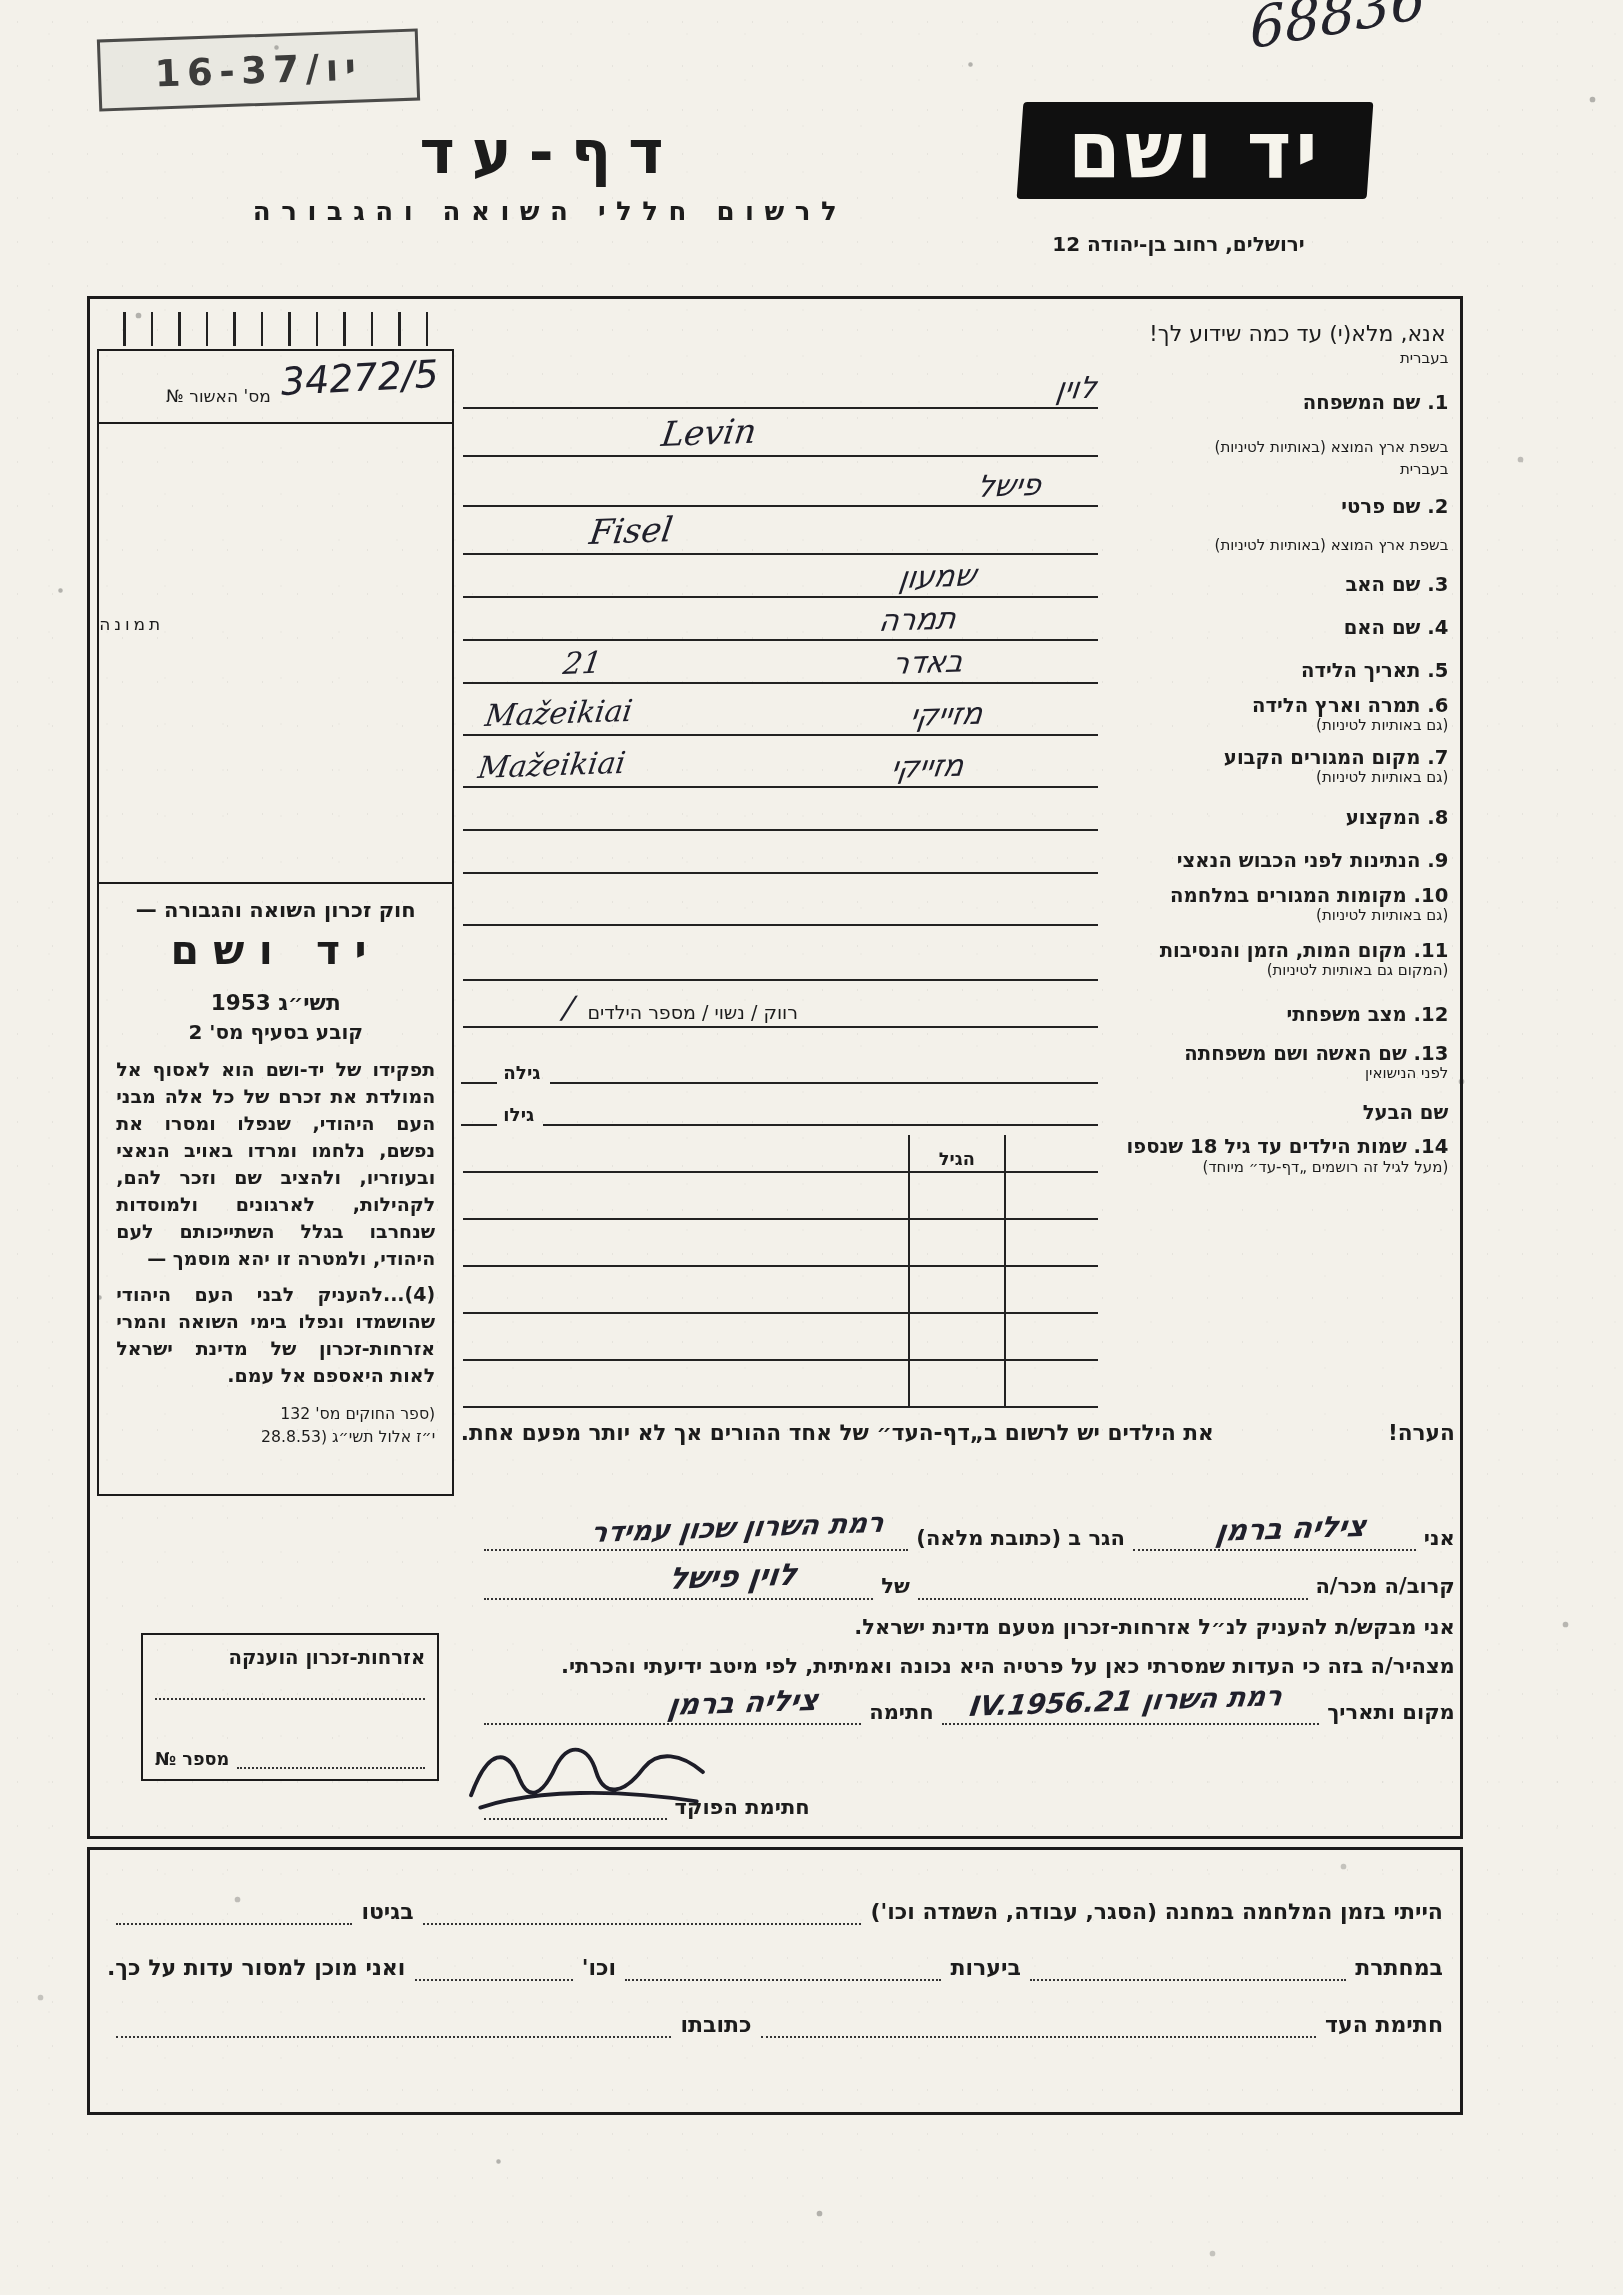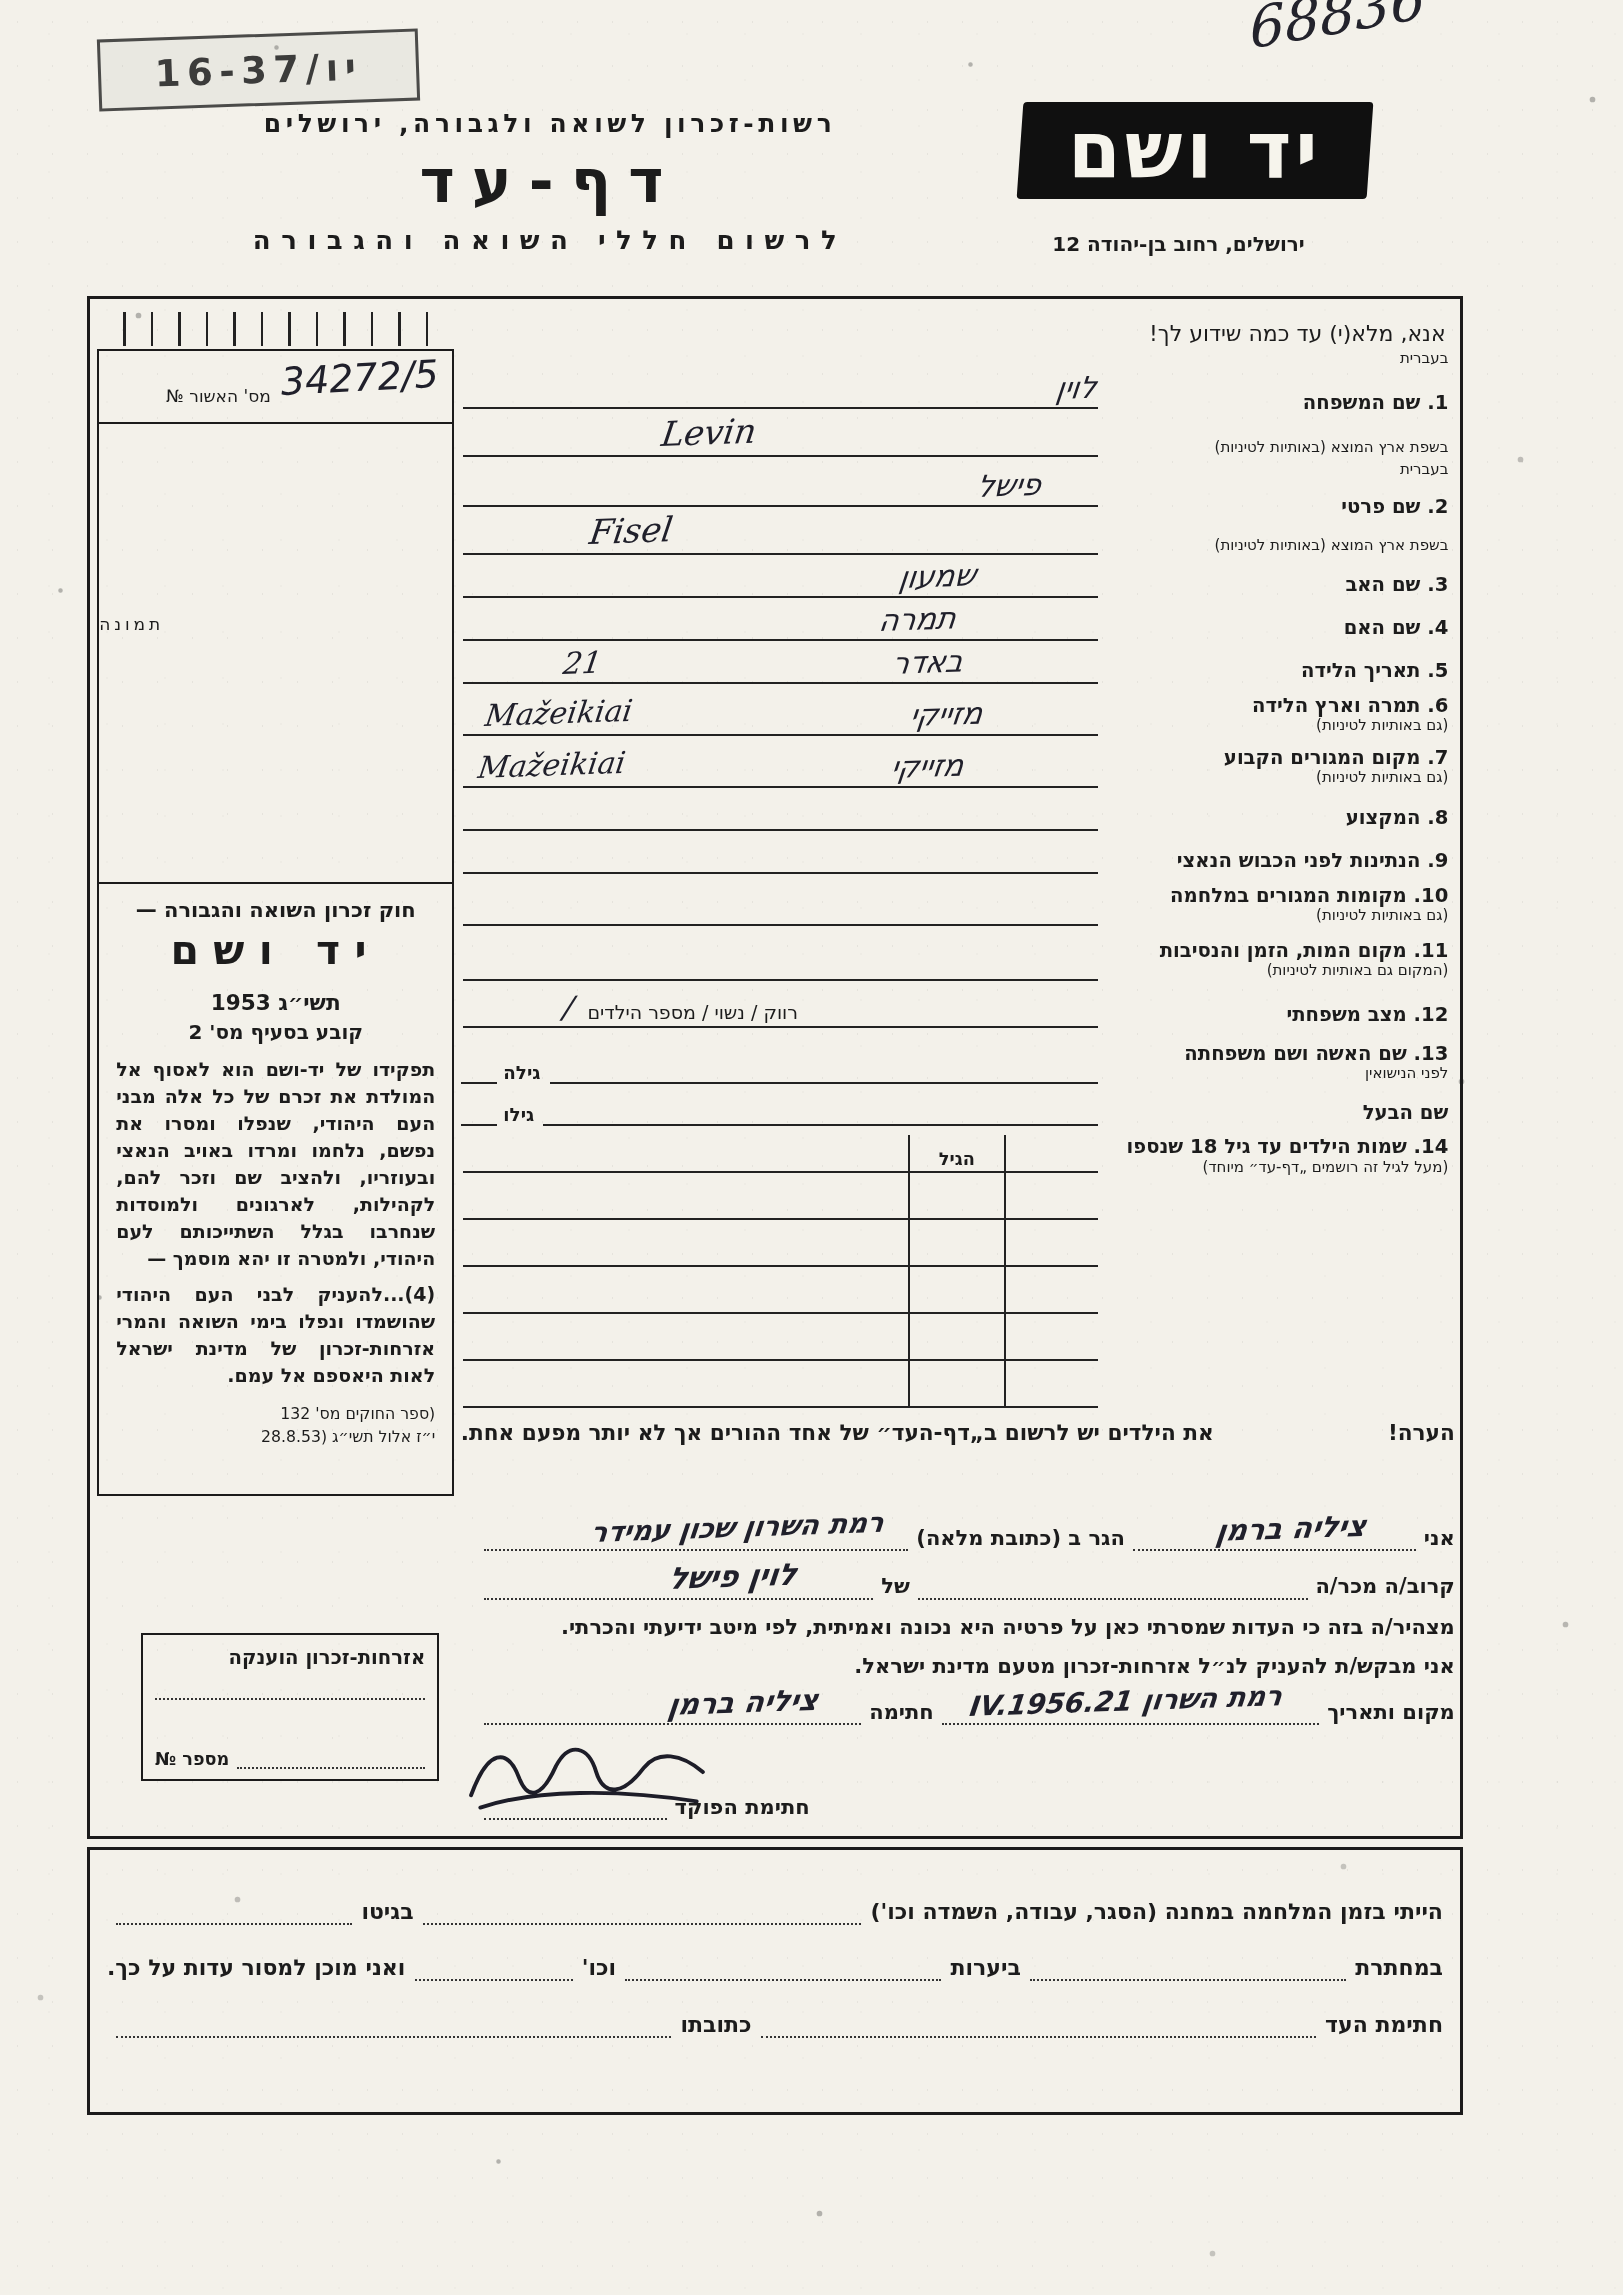--- a/index.html
+++ b/index.html
@@ -120,21 +120,20 @@
 
 <div class="page">
   <div class="specks"></div>
 
   <div class="stamp">
     <span>16-37/יו</span>
   </div>
   <div class="hw docnum">68836</div>
 
   <div class="header-block">
-    <div class="auth">רשות-זכרון לשואה ולגבורה, ירושלים</div>
     <div class="title">דף-עד</div>
     <div class="subtitle">לרשום חללי השואה והגבורה</div>
   </div>
   <div class="logo">
     <span>יד ושם</span>
   </div>
   <div class="address">ירושלים, רחוב בן-יהודה 12</div>
 
   <div class="main-box">
     <div class="tally"></div>
@@ -345,22 +344,22 @@
         </div>
       </div>
       <div class="drow">
         <span class="dtext">קרוב/ה מכר/ה</span>
         <div class="dline"></div>
         <span class="dtext">של</span>
         <div class="dline">
           <span class="hw" style="right:79px">לוין פישל</span>
         </div>
       </div>
+      <div class="dsent">אני מבקש/ת להעניק לנ״ל אזרחות-זכרון מטעם מדינת ישראל.</div>
       <div class="dsent">מצהיר/ה בזה כי העדות שמסרתי כאן על פרטיה היא נכונה ואמיתית, לפי מיטב ידיעתי והכרתי.</div>
-      <div class="dsent">אני מבקש/ת להעניק לנ״ל אזרחות-זכרון מטעם מדינת ישראל.</div>
       <div class="drow">
         <span class="dtext">מקום ותאריך</span>
         <div class="dline">
           <span class="hw" style="right:39px;font-size:27.5px">רמת השרון 21.IV.1956</span>
         </div>
         <span class="dtext">חתימה</span>
         <div class="dline">
           <span class="hw" style="right:46px;font-size:29px">ציליה ברמן</span>
         </div>
       </div>

